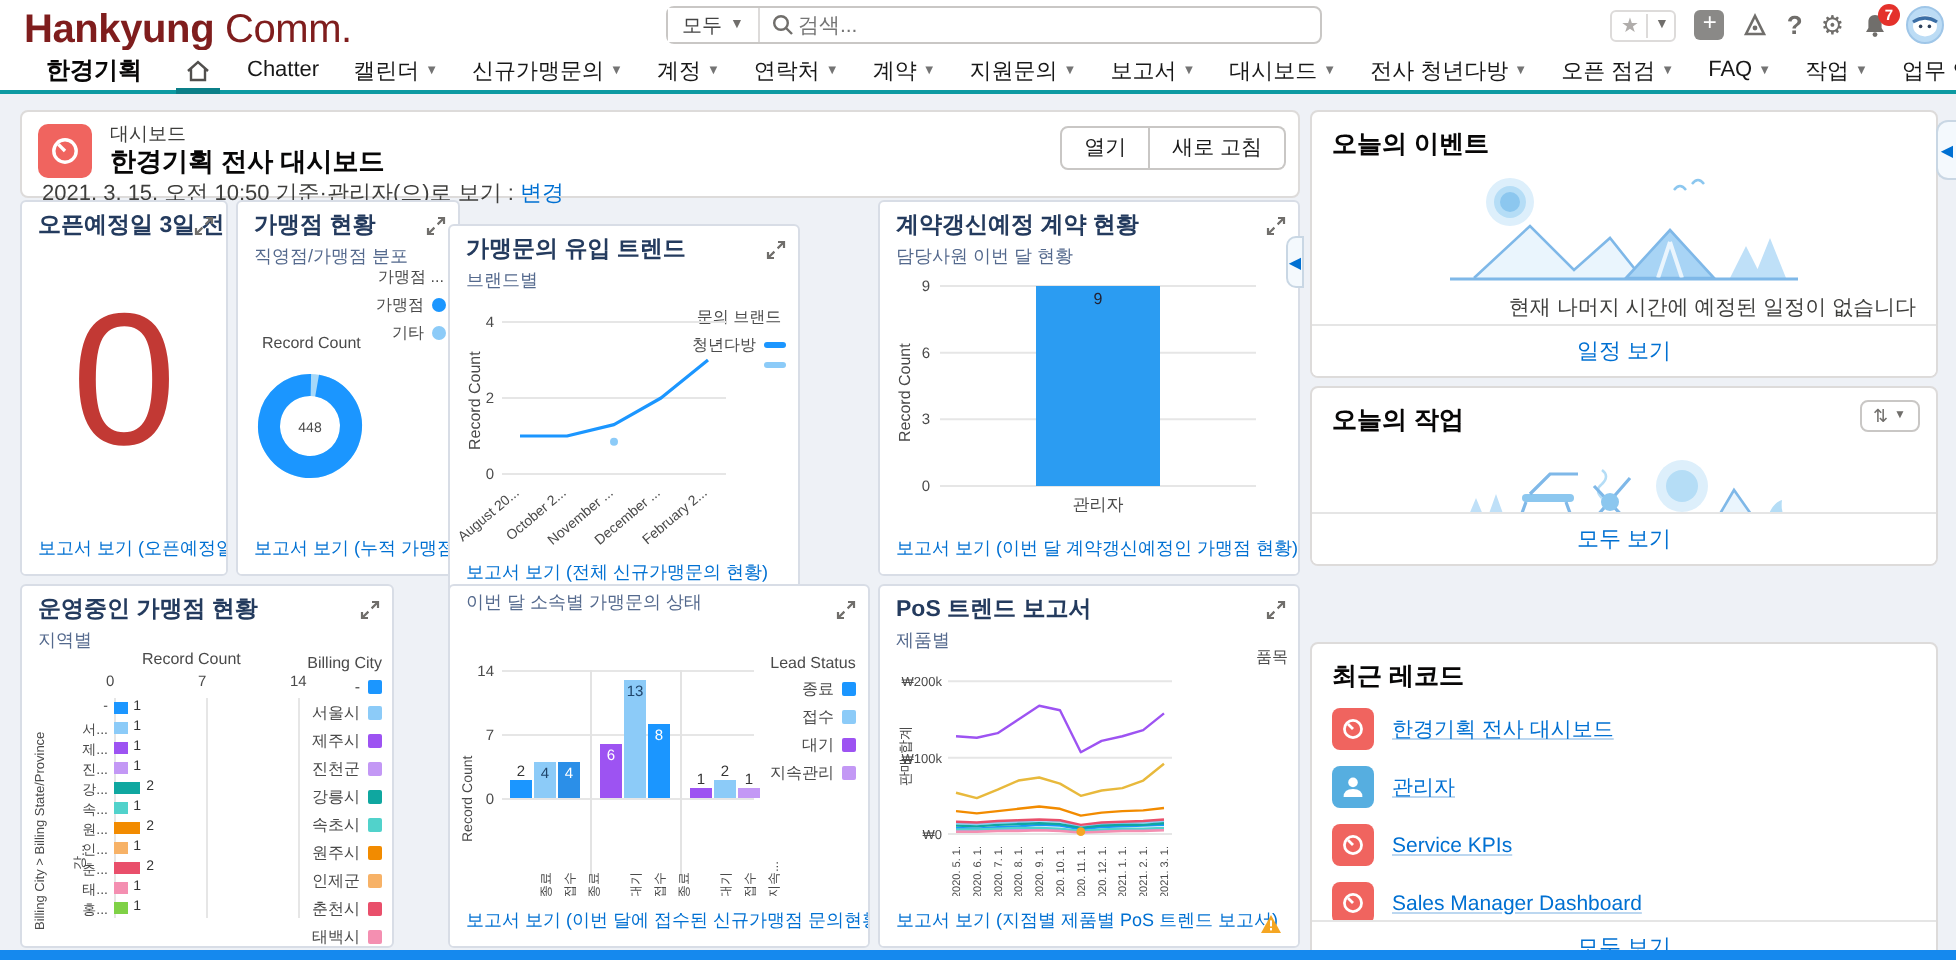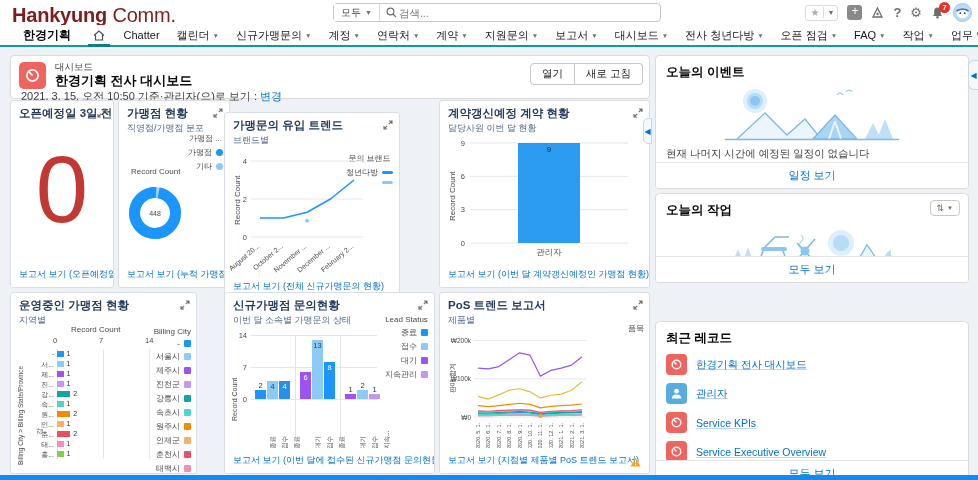--- a/index.html
+++ b/index.html
@@ -74,21 +74,21 @@
   .axlab{position:absolute;font-size:8px;color:#4a4a4a;white-space:nowrap}
   .vlab{position:absolute;font-size:8px;color:#4a4a4a;white-space:nowrap;transform:rotate(-90deg);transform-origin:left top}
 
   
   .panel{position:absolute;left:655px;width:314px;background:#fff;border:1px solid #dddbda;border-radius:4px;overflow:hidden}
   #panelEvents{top:55px;height:134px}
   #panelTasks{top:193px;height:90px}
   #panelRecent{top:321px;height:166px}
   .panel-title{padding:8px 10px 0;font-size:12.5px;font-weight:700;color:#080707}
   .illus{display:block;margin:2px auto 0}
-  .empty-txt{text-align:left;font-size:10px;color:#3e3e3c;padding:2px 10px 4px}
+  .empty-txt{text-align:right;font-size:10px;color:#3e3e3c;padding:2px 10px 4px}
   .panel-foot{position:absolute;left:0;right:0;bottom:0;border-top:1px solid #e5e5e5;text-align:center;padding:5px;font-size:11px;color:#0070d2;cursor:pointer;background:#fff}
   .sortbtn{position:absolute;right:8px;top:6px;border:1px solid #c9c7c5;border-radius:4px;background:#fff;color:#706e6b;font-size:9px;padding:2px 6px;cursor:pointer;display:flex;gap:3px;align-items:center;font-family:inherit}
   .rec-row{display:flex;align-items:center;gap:9px;padding:4px 10px;cursor:pointer}
   .rec-ico{width:21px;height:21px;border-radius:4px;display:flex;align-items:center;justify-content:center;flex:0 0 auto}
   .rec-link{font-size:10.5px;color:#0070d2;text-decoration:underline;text-decoration-color:#bcd7f0}
 
   .edge-tab{position:absolute;background:#f4f9fd;border:1px solid #c9d7e4;display:flex;align-items:center;justify-content:center;color:#0070d2;font-size:8px;cursor:pointer}
   #edgeTabOuter{right:0;top:60px;width:10px;height:30px;border-right:none;border-radius:6px 0 0 6px}
   #edgeTabInner{left:643px;top:118px;width:9px;height:26px;border-radius:5px 0 0 5px}
   .hscroll{position:absolute;left:0;top:475px;width:978px;height:5px;background:#1589ee}
@@ -442,28 +442,27 @@
         <div style="position: absolute; left: 26px; top: 125px; width: 17px; text-align: right; font-size: 7px; color: rgb(74, 74, 74);">홍...</div>
         <div style="position: absolute; left: 46px; top: 125.5px; width: 6.57143px; height: 6.5px; background: rgb(127, 209, 70);"></div>
         <div style="position: absolute; left: 55.5714px; top: 124.5px; font-size: 7px; color: rgb(51, 51, 51);">1</div>
         <div class="vlab" style="left: 24px; top: 110px; font-size: 7px;">강...</div>
         <div class="vlab" style="left: 6px; top: 140px; font-size: 6.5px;">Billing City &gt; Billing State/Province</div>
       </div>
     </div>
 </section>
 
 <section class="card" id="cardF">
-  <div class="card-title">신규가맹점 문의현황</div>
   <div class="card-sub">이번 달 소속별 가맹문의 상태</div>
   <span class="expand">
       <svg width="10" height="10" viewBox="0 0 10 10">
         <path d="M6 1 H9 V4 M9 1 L5.8 4.2 M4 9 H1 V6 M1 9 L4.2 5.8" fill="none" stroke="#706e6b" stroke-width="1.1"></path>
       </svg>
     </span>
-  <div class="legend" style="right:6px;top:22px">
+  <div class="legend" style="right:6px;top:34px">
       <div class="lg-head">Lead Status</div>
       <div class="lg-row">
         <span>종료</span>
         <span class="mk-sq" style="background: rgb(27, 150, 255);"></span>
       </div>
       <div class="lg-row">
         <span>접수</span>
         <span class="mk-sq" style="background: rgb(140, 203, 248);"></span>
       </div>
       <div class="lg-row">
@@ -649,29 +648,20 @@
         </span>
         <a class="rec-link" href="#">Service KPIs</a>
       </div>
       <div class="rec-row">
         <span class="rec-ico" style="background: rgb(240, 100, 95);">
           <svg width="13" height="13" viewBox="0 0 17 17">
             <circle cx="8.5" cy="8.5" r="5.6" fill="none" stroke="#fff" stroke-width="1.8"></circle>
             <line x1="8.5" y1="8.5" x2="5.2" y2="5.2" stroke="#fff" stroke-width="1.8"></line>
           </svg>
         </span>
-        <a class="rec-link" href="#">Service Executive Overview</a>
-      </div>
-      <div class="rec-row">
-        <span class="rec-ico" style="background: rgb(240, 100, 95);">
-          <svg width="13" height="13" viewBox="0 0 17 17">
-            <circle cx="8.5" cy="8.5" r="5.6" fill="none" stroke="#fff" stroke-width="1.8"></circle>
-            <line x1="8.5" y1="8.5" x2="5.2" y2="5.2" stroke="#fff" stroke-width="1.8"></line>
-          </svg>
-        </span>
         <a class="rec-link" href="#">Sales Manager Dashboard</a>
       </div>
     </div>
   <div class="panel-foot">모두 보기</div>
 </aside>
 
 <span class="edge-tab" id="edgeTabOuter">◀</span>
 <span class="edge-tab" id="edgeTabInner">◀</span>
 <div class="hscroll"></div>
 

